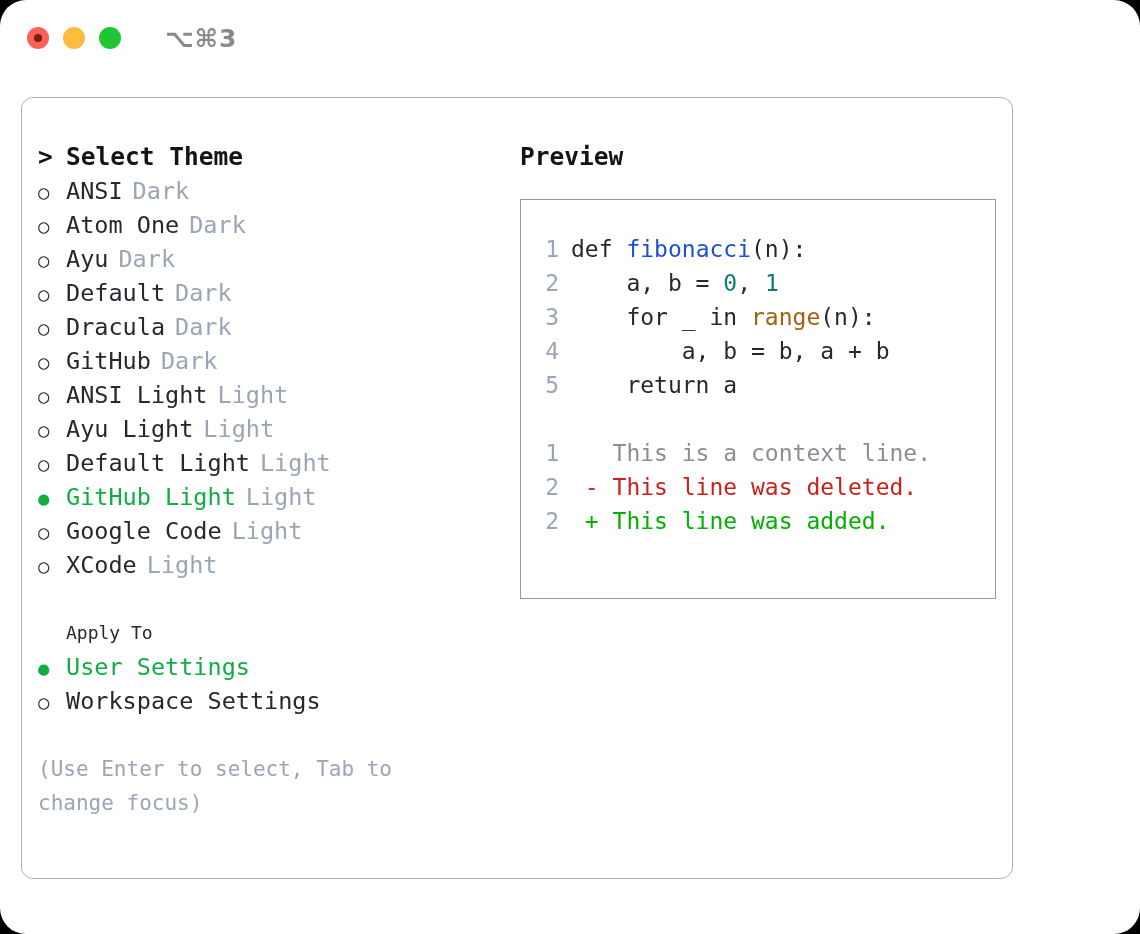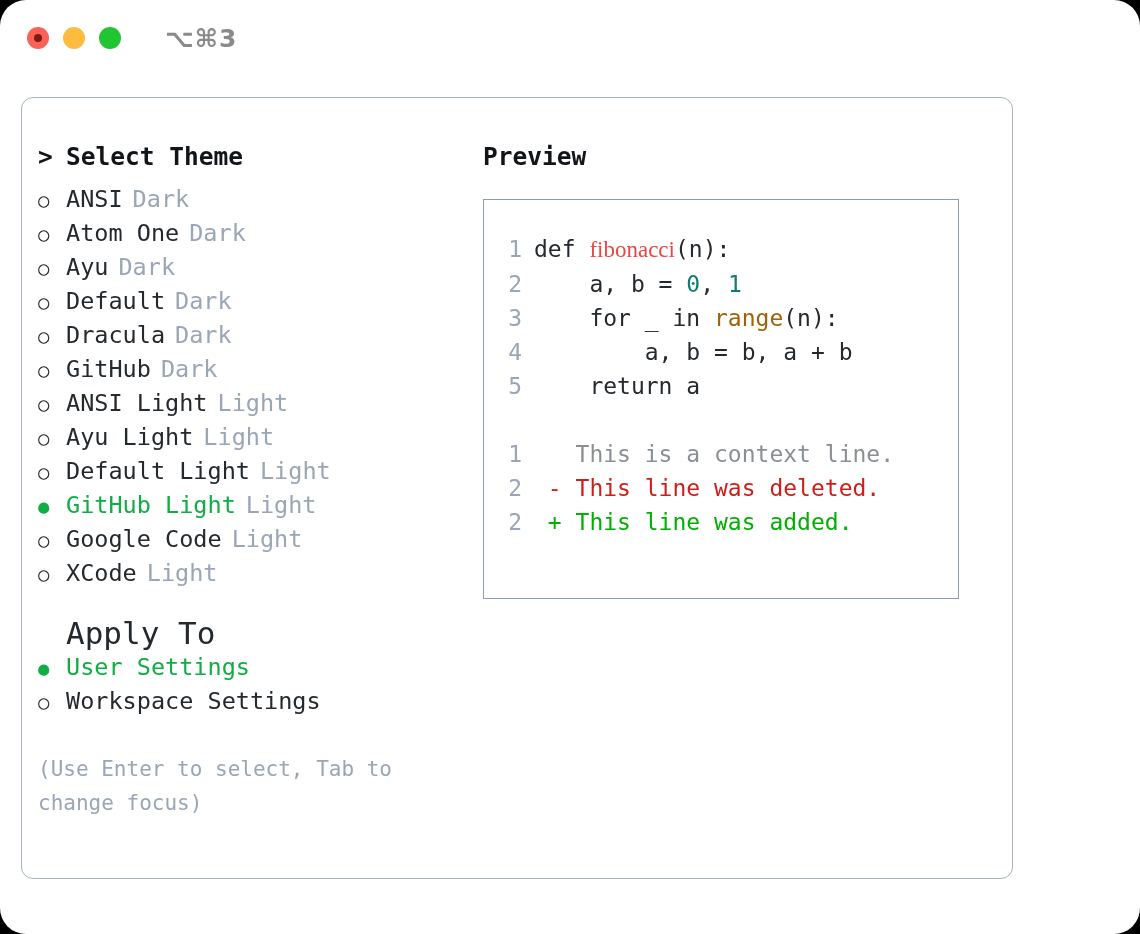--- a/index.html
+++ b/index.html
@@ -114,43 +114,42 @@
   }
   .marker.bullet-off {
     color: #24292e;
     font-size: 19px;
   }
   .theme-name { color: #24292e; }
   .row.selected .theme-name { color: #10ad45; }
   .variant {
     color: #9aa5b5;
     margin-left: 10px;
-    margin-top: 8px;
   }
   .section-gap { height: 34px; }
 
   #apply-title {
     margin-left: 28px;
-    font-size: 31px;
+    font-size: 18px;
     line-height: 34px;
     color: #24292e;
   }
 
   #hint {
     margin-top: 34px;
     width: 410px;
     font-size: 21px;
     line-height: 34px;
     color: #9aa5b5;
   }
 
   
   #right-col {
     position: absolute;
-    left: 453px;
+    left: 490px;
     top: 42px;
     width: 490px;
     padding-left: 8px;
   }
   #preview-title {
     font-size: 24.5px;
     font-weight: bold;
     color: #111418;
     line-height: 34px;
   }
@@ -171,21 +170,21 @@
     white-space: pre;
   }
   .lineno {
     color: #9aa5b5;
     width: 28px;
     flex: 0 0 28px;
     text-align: right;
     margin-right: 12px;
   }
   .code-text { color: #24292e; }
-  .tok-fn    { color: #ef4444; font-family: Liberation Serif, serif; }
+  .tok-fn    { color: #1d4ed8; }
   .tok-num   { color: #0e7c72; }
   .tok-call  { color: #a16207; }
 
   .diff-gap { height: 34px; }
   .diff-ctx { color: #8a8f96; }
   .diff-del { color: #cc1f1a; }
   .diff-add { color: #00b000; text-align: center; }
 </style>
 </head>
 <body>

